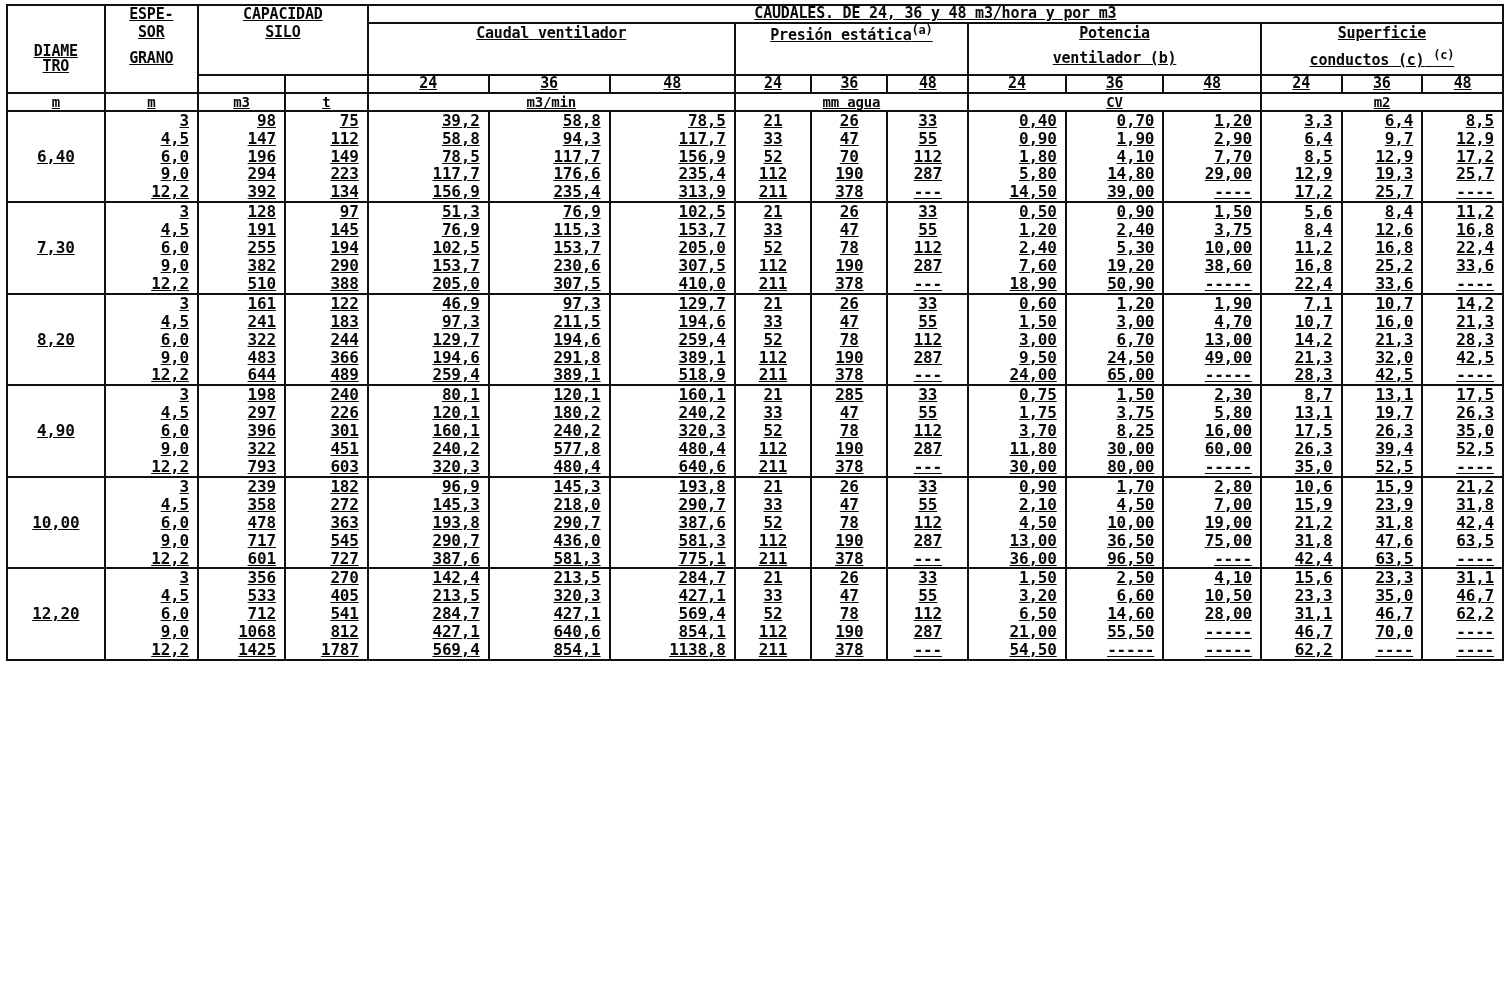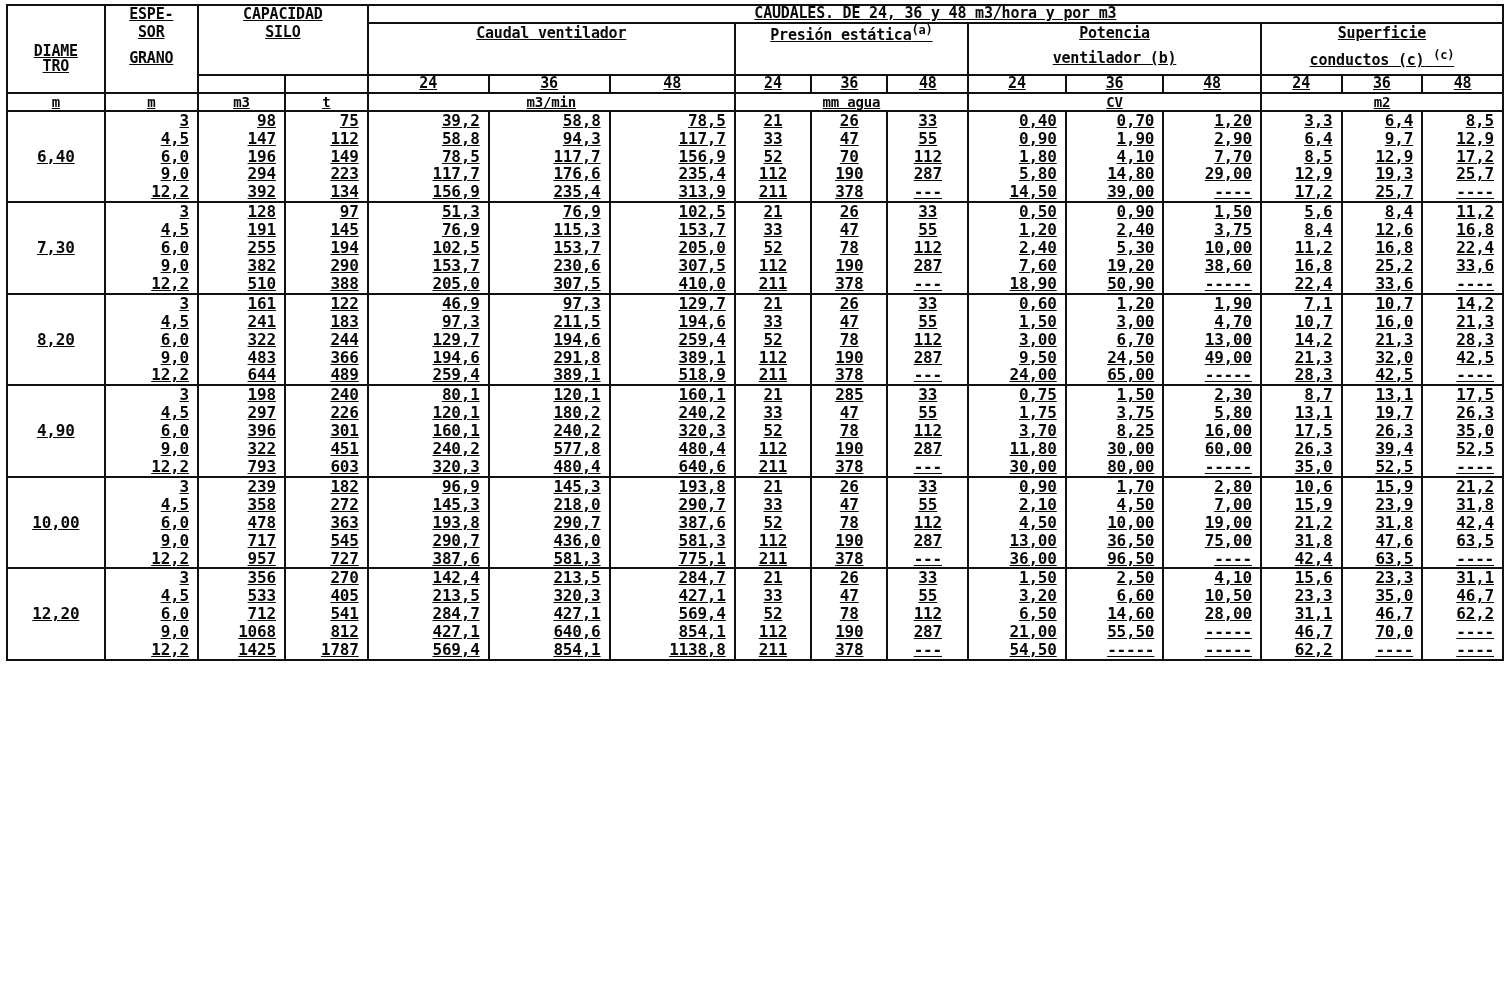--- a/index.html
+++ b/index.html
@@ -699,21 +699,21 @@
               <span>9,0</span>
               <span>12,2</span>
             </div>
           </td>
           <td class="ralign">
             <div class="cellstack">
               <span>239</span>
               <span>358</span>
               <span>478</span>
               <span>717</span>
-              <span>957</span>
+              <span>601</span>
             </div>
           </td>
           <td class="ralign">
             <div class="cellstack">
               <span>182</span>
               <span>272</span>
               <span>363</span>
               <span>545</span>
               <span>727</span>
             </div>

